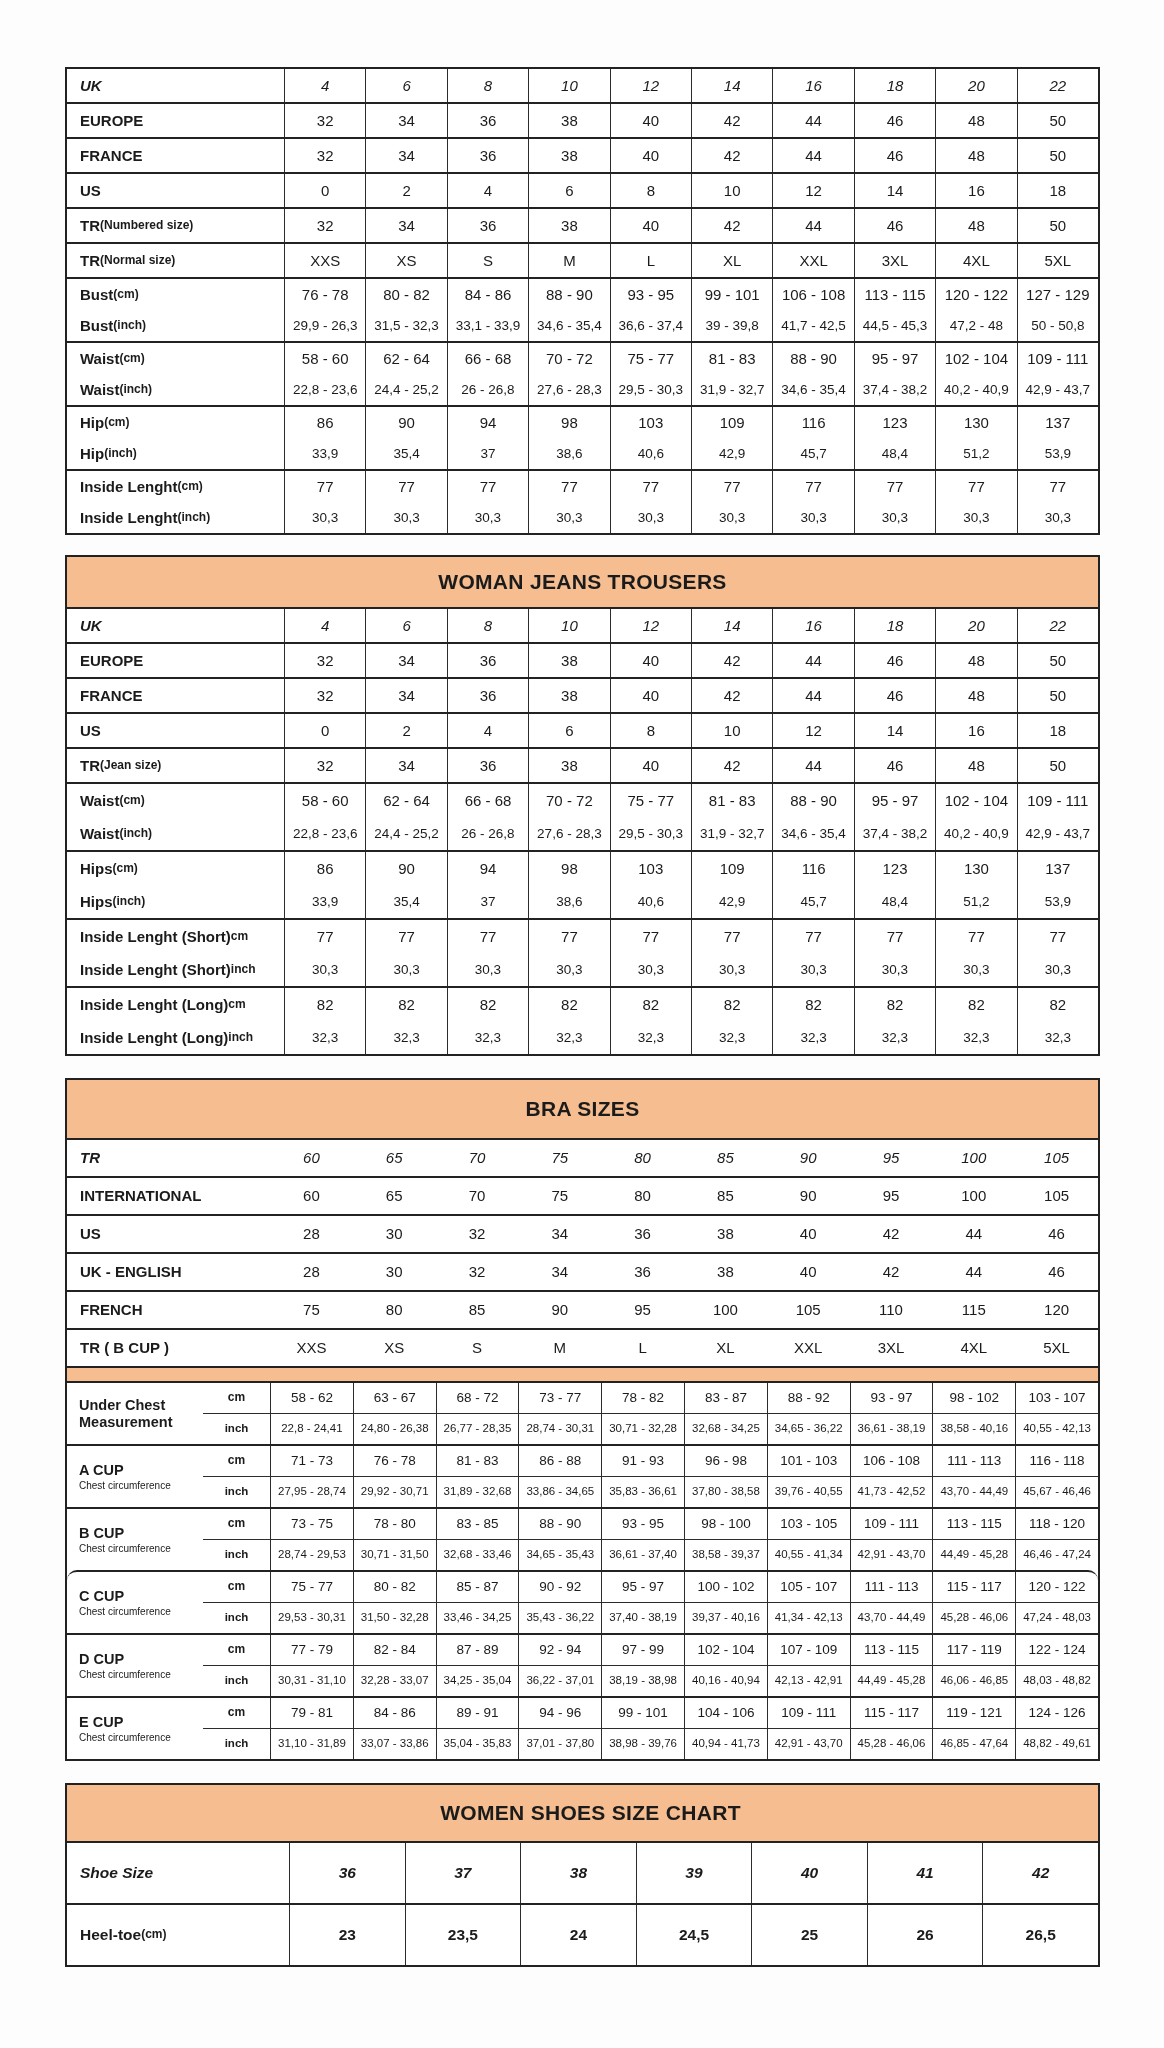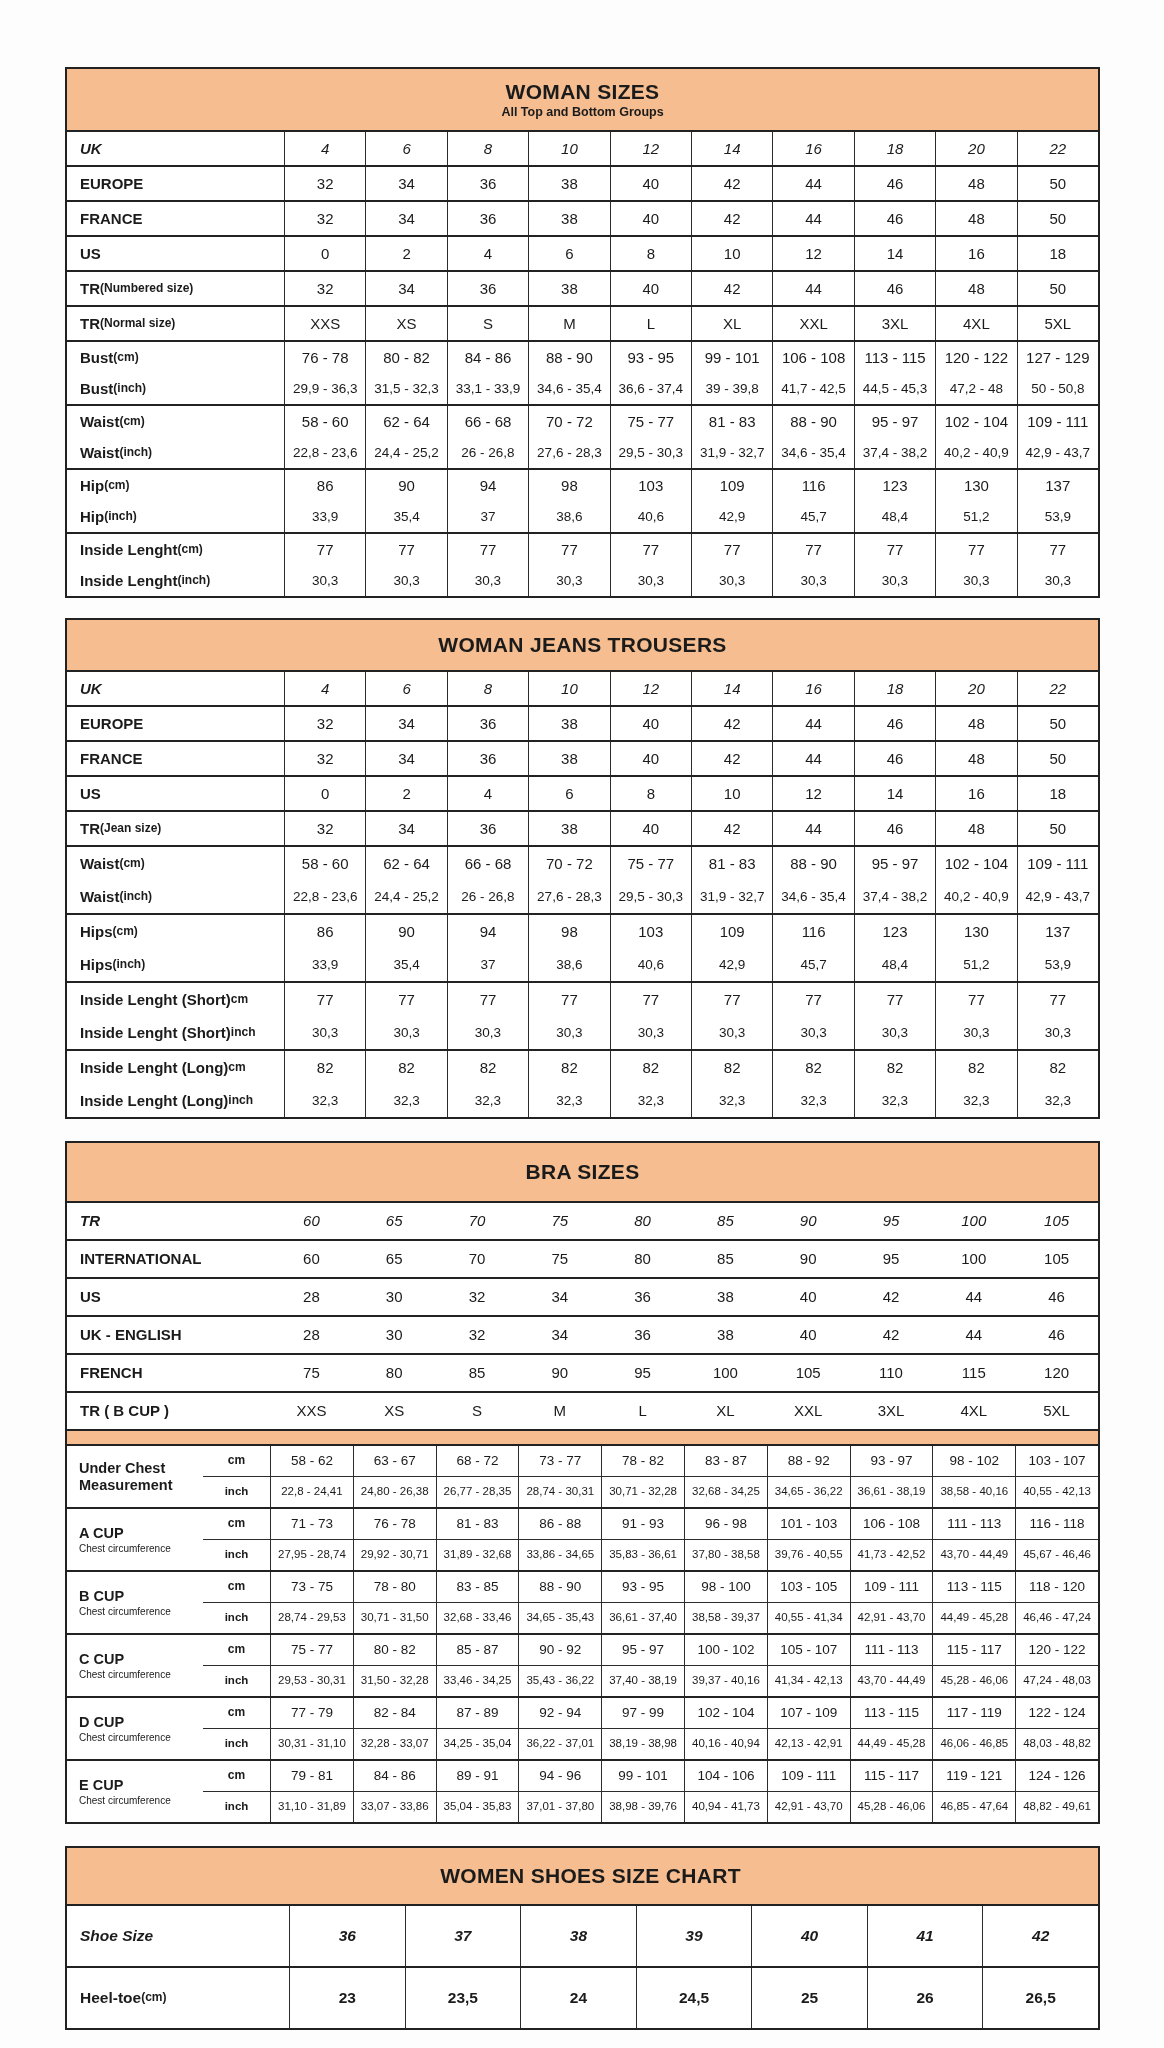--- a/index.html
+++ b/index.html
@@ -63,24 +63,20 @@
   .mrow .cell{font-size:13.5px;}
   .mrow.small-vals .cell{font-size:11.5px;}
   .mrow .unit-cell{font-size:12px;}
 </style>
 </head>
 <body>
 
 <div class="sheet">
 
   <section class="tbl t1">
-    <header class="band">
-      <div class="title">WOMAN SIZES</div>
-      <div class="subtitle">All Top and Bottom Groups</div>
-    </header>
     <div class="tbody">
         <div class="grp">
           <div class="row row-0" style="grid-template-columns: 217px repeat(10, 1fr);">
             <div class="cell label-cell first">
               <span class="label-main">UK</span>
             </div>
             <div class="cell">4</div>
             <div class="cell">6</div>
             <div class="cell">8</div>
             <div class="cell">10</div>
@@ -194,21 +190,21 @@
             <div class="cell">106 - 108</div>
             <div class="cell">113 - 115</div>
             <div class="cell">120 - 122</div>
             <div class="cell">127 - 129</div>
           </div>
           <div class="row row-1 small-vals" style="grid-template-columns: 217px repeat(10, 1fr);">
             <div class="cell label-cell first">
               <span class="label-main">Bust</span>
               <span class="label-note">(inch)</span>
             </div>
-            <div class="cell">29,9 - 36,3</div>
+            <div class="cell">29,9 - 26,3</div>
             <div class="cell">31,5 - 32,3</div>
             <div class="cell">33,1 - 33,9</div>
             <div class="cell">34,6 - 35,4</div>
             <div class="cell">36,6 - 37,4</div>
             <div class="cell">39 - 39,8</div>
             <div class="cell">41,7 - 42,5</div>
             <div class="cell">44,5 - 45,3</div>
             <div class="cell">47,2 - 48</div>
             <div class="cell">50 - 50,8</div>
           </div>
@@ -750,21 +746,21 @@
               <div class="cell">34,65 - 35,43</div>
               <div class="cell">36,61 - 37,40</div>
               <div class="cell">38,58 - 39,37</div>
               <div class="cell">40,55 - 41,34</div>
               <div class="cell">42,91 - 43,70</div>
               <div class="cell">44,49 - 45,28</div>
               <div class="cell">46,46 - 47,24</div>
             </div>
           </div>
         </div>
-        <div class="grp sgrp" style="grid-template-columns: 136px 1fr;">
+        <div class="grp sgrp" style="grid-template-columns: 136px 1fr; border-radius: 10px;">
           <div class="glabel">
             <div class="gmain">C CUP</div>
             <div class="gnote">Chest circumference</div>
           </div>
           <div class="rows">
             <div class="row mrow" style="grid-template-columns: 67px repeat(10, 1fr);">
               <div class="cell unit-cell first">cm</div>
               <div class="cell">75 - 77</div>
               <div class="cell">80 - 82</div>
               <div class="cell">85 - 87</div>

